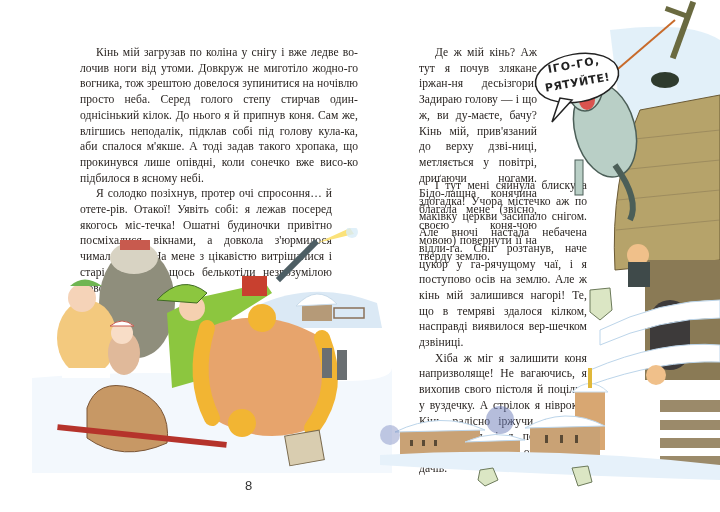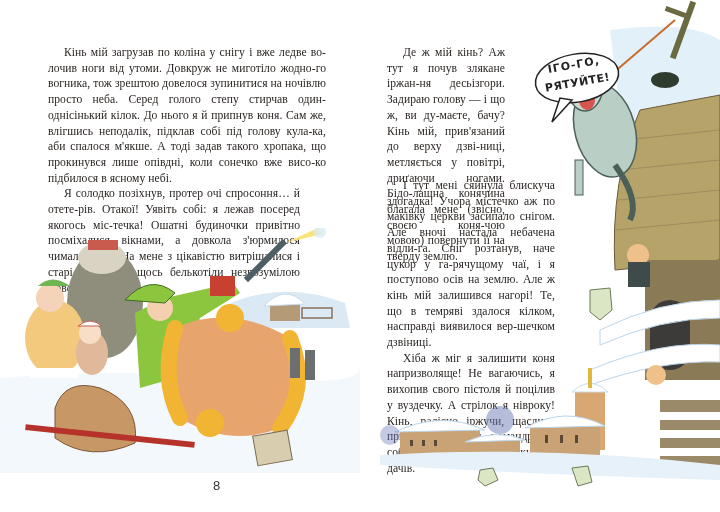--- a/index.html
+++ b/index.html
@@ -1,21 +1,21 @@
 <!DOCTYPE html>
 <html><head>
   <meta charset="utf-8">
   <style>
     html, body { margin: 0; padding: 0; }
     body {
       width: 720px; height: 512px; overflow: hidden; background: #ffffff;
       font-family: "Liberation Serif", "DejaVu Serif", serif;
       color: #2a2522; position: relative;
     }
-    .page { position: absolute; top: 0; height: 512px; overflow: hidden; }
+    .page { position: absolute; top: 0; height: 512px; overflow: hidden; margin-left: 32px; }
     .page-left { left: 0; width: 360px; }
     .page-right { left: 360px; width: 360px; }
 
     .text-block p {
       margin: 0; font-size: 11.6px; line-height: 15.7px; text-align: justify;
       text-indent: 16px; hyphens: manual; letter-spacing: 0.05px;
     }
     .left-text { position: absolute; left: 48px; top: 45px; width: 278px; }
     .left-text p.last-narrow { width: 252px; }
     .right-text { position: absolute; left: 27px; top: 45px; width: 118px; }

